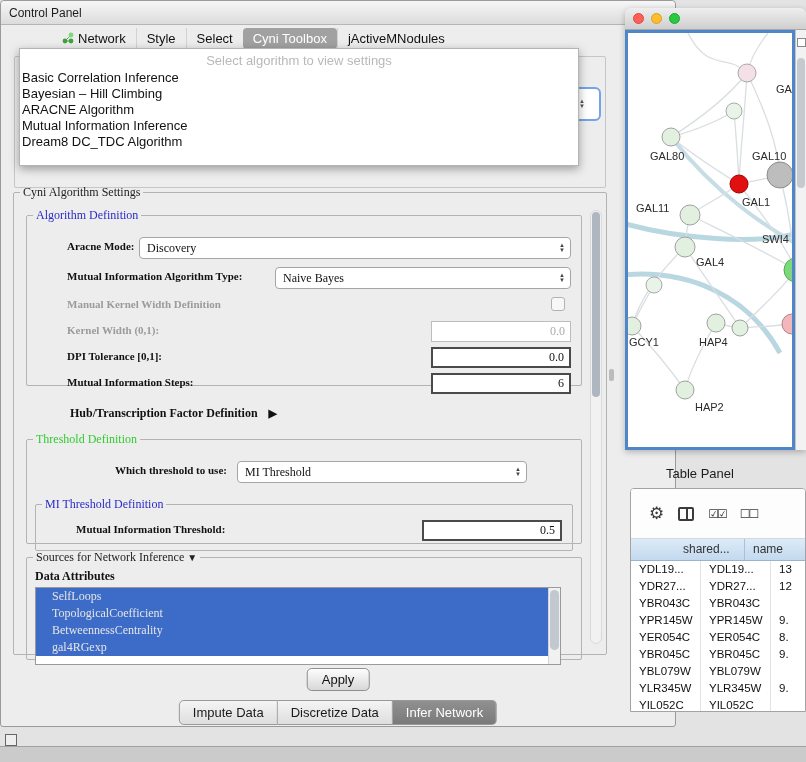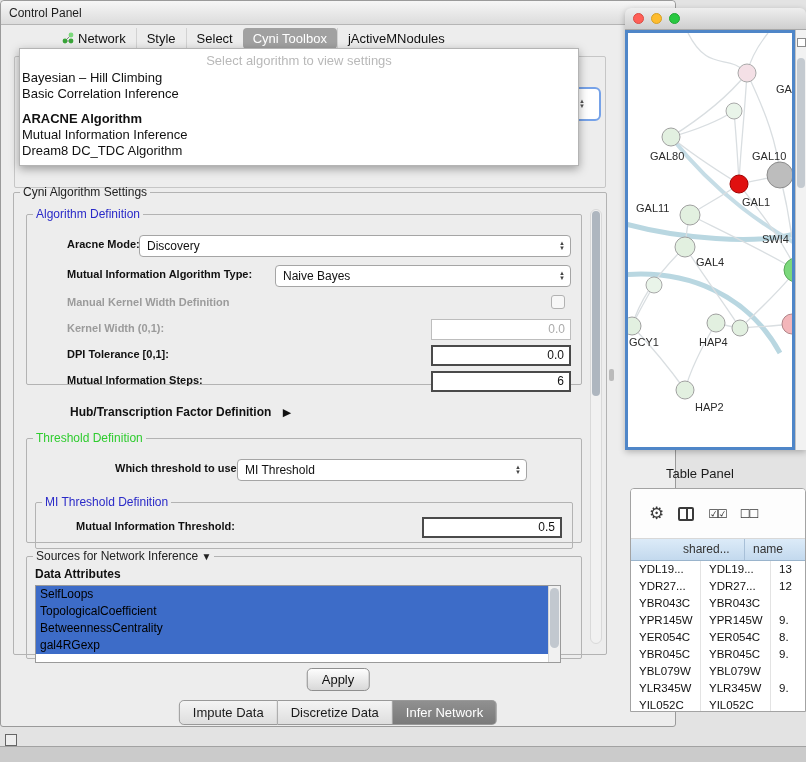--- a/index.html
+++ b/index.html
@@ -33,24 +33,24 @@
     border:2px solid #76a2e8; border-radius:6px; background:#fff; z-index:1;
     display:flex; align-items:center; justify-content:center; flex-direction:column; color:#555; }
   .focus-combo-fragment span { font-size:6px; line-height:5px; }
 
   
   .algo-popup { position:absolute; left:18px; top:47px; width:560px; height:118px;
     background:#fff; border:1px solid #b4b4b4; box-shadow:0 3px 9px rgba(0,0,0,.35); z-index:50;
     padding-top:3px; }
   .popup-placeholder { text-align:center; color:#b9b9b9; font-size:13px; height:18px; line-height:17px; }
   .popup-item { font-size:13px; color:#111; line-height:16px; padding-left:2px; }
-  .popup-item.selected { font-weight:bold;margin-top:9px; }
-
-  
-  fieldset { border:1px solid #b3b3b3; border-radius:2px; }
+  .popup-item.selected { font-weight:normal; }
+
+  
+  fieldset { border:1px solid #b3b3b3; border-radius:2px;font-family:Liberation Serif, serif; }
   legend { font-size:12px; padding:0 3px; margin-left:6px; color:#222; }
   .settings-group { position:absolute; left:12px; top:184px; width:594px; height:470px; z-index:2; }
   .legend-blue { color:#2a2ac8; }
   .legend-green { color:#2fcc2f; }
 
   .algo-def { position:absolute; left:12px; top:8px; width:556px; height:178px; }
   .thresh-def { position:absolute; left:12px; top:232px; width:556px; height:112px; }
   .mi-def { position:absolute; left:8px; top:50px; width:538px; height:54px; }
   .sources-def { position:absolute; left:12px; top:350px; width:556px; height:110px; }
 
@@ -70,21 +70,21 @@
 
   .checkbox { position:absolute; width:14px; height:14px; border:1px solid #b2b2b2; border-radius:3px;
     background:#f7f7f7; }
 
   .hub-row { position:absolute; left:16px; top:206px; font-size:12px; font-weight:bold; color:#111;margin-left:40px; }
   .hub-row .tri { font-size:11px; margin-left:8px; }
 
   .sources-label { position:absolute; left:8px; top:4px; font-size:12px; font-weight:bold; color:#111; }
   .attr-list { position:absolute; left:8px; top:22px; width:526px; height:78px; background:#fff;
     border:1px solid #9a9a9a; overflow:hidden; }
-  .attr-item { height:17px; line-height:17px; background:#3d6cc8; color:#000000; font-size:12px; padding-left:4px;
+  .attr-item { height:17px; line-height:17px; background:#3d6cc8; color:#e5e5e5; font-size:12px; padding-left:16px;
     width:calc(100% - 12px); }
   .list-scrollbar { position:absolute; right:0; top:0; bottom:0; width:12px; background:#f1f1f1;
     border-left:1px solid #d5d5d5; }
   .list-scrollbar .thumb { position:absolute; left:1px; right:1px; top:2px; height:60px;
     background:#c2c8cf; border-radius:5px; }
 
   .settings-scrollbar { position:absolute; right:4px; top:10px; bottom:10px; width:12px;
     background:#f1f1f1; border:1px solid #d9d9d9; border-radius:6px; }
   .settings-scrollbar .thumb { position:absolute; left:1px; right:1px; top:1px; height:185px;
     background:#aeb6bf; border-radius:6px; }
@@ -189,22 +189,22 @@
     </div>
 
     <div class="bg-groupbox-fragment"></div>
     <div class="focus-combo-fragment">
       <span>▲</span>
       <span>▼</span>
     </div>
 
     <div class="algo-popup">
       <div class="popup-placeholder">Select algorithm to view settings</div>
+      <div class="popup-item">Basic Correlation Inference</div>
       <div class="popup-item">Bayesian – Hill Climbing</div>
-      <div class="popup-item">Basic Correlation Inference</div>
       <div class="popup-item selected">ARACNE Algorithm</div>
       <div class="popup-item">Mutual Information Inference</div>
       <div class="popup-item">Dream8 DC_TDC Algorithm</div>
     </div>
 
     <fieldset class="settings-group">
       <legend><span>Cyni Algorithm Settings</span></legend>
 
       <fieldset class="algo-def">
         <legend class="legend-blue"><span>Algorithm Definition</span></legend>

